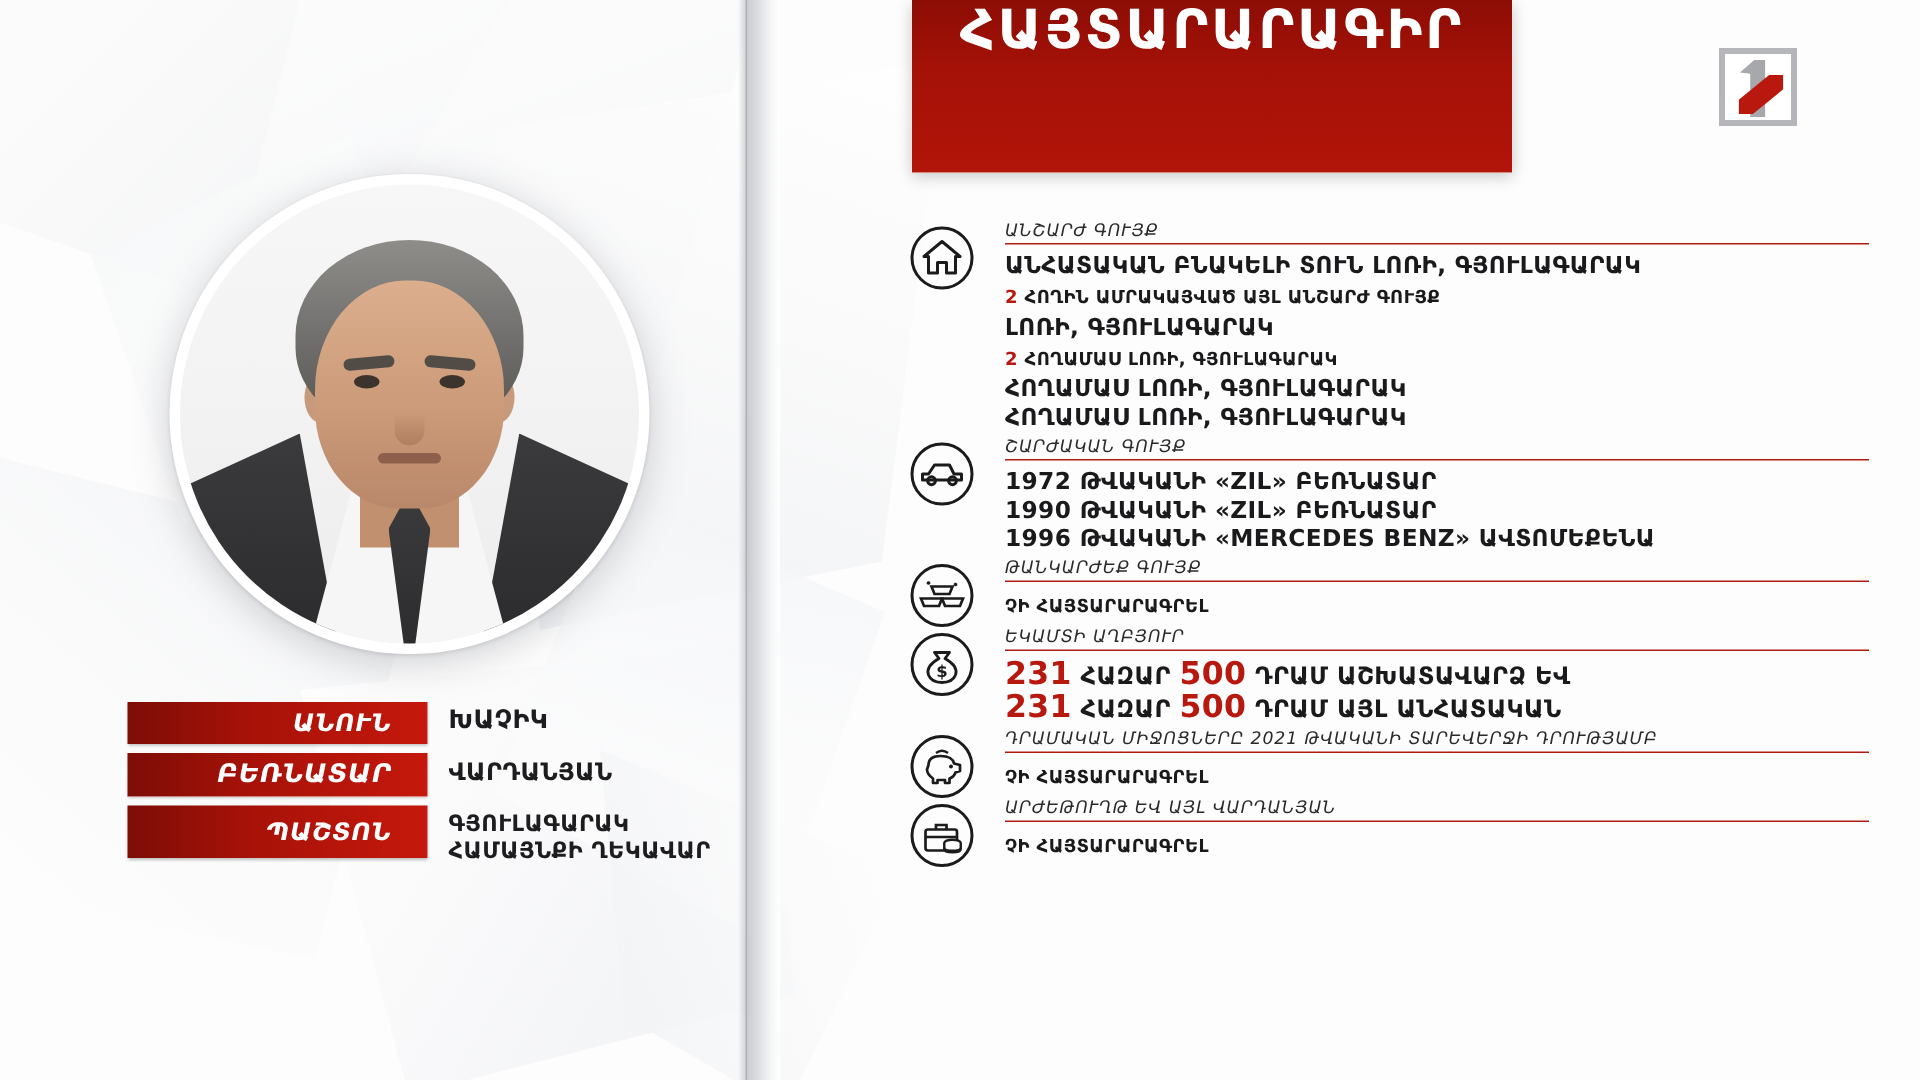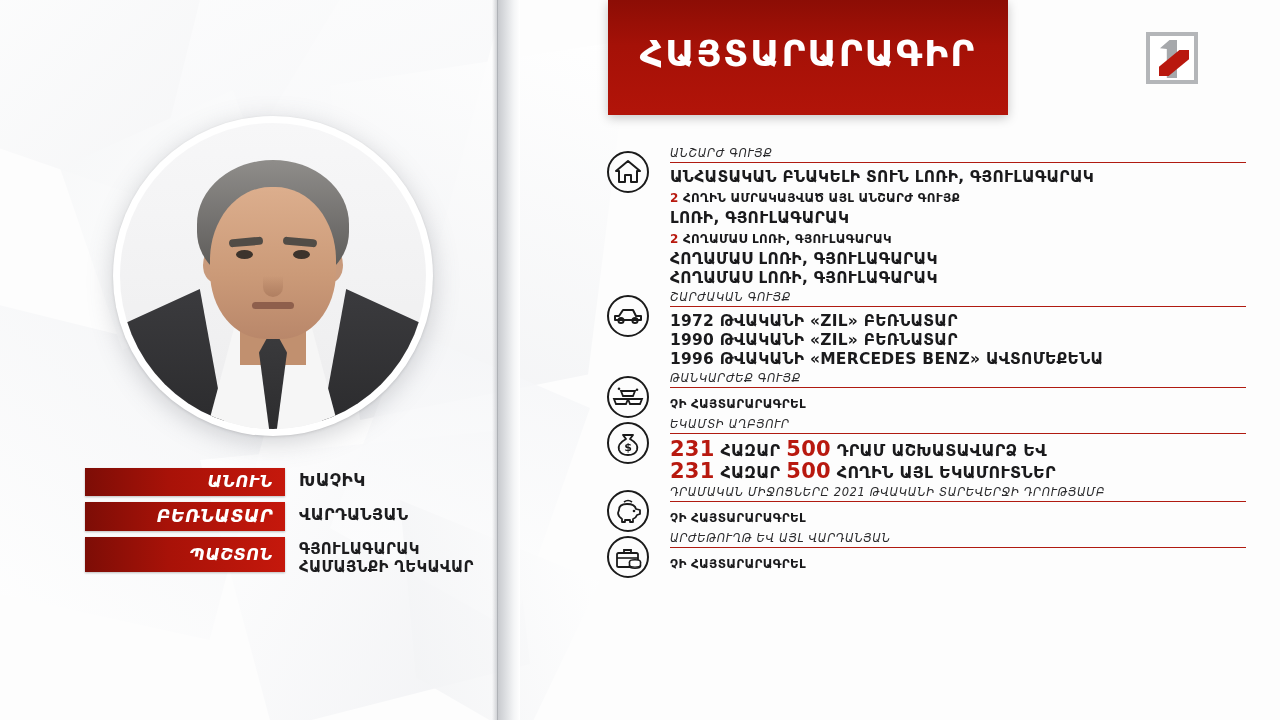--- a/index.html
+++ b/index.html
@@ -168,21 +168,21 @@
   
   .id-table { position: absolute; left: 85px; top: 468px; width: 420px; }
   .id-row { display: flex; align-items: flex-start; margin-bottom: 6px; }
   .id-bar {
     width: 200px;
     background: linear-gradient(to right, #7d0d06 0%, #a81208 42%, #c5180c 100%);
     color: #ffffff;
     font-style: italic;
     font-weight: 700;
     text-align: right;
-    padding: 4px 12px 4px 10px;
+    padding: 4px 24px 4px 10px;
     letter-spacing: .5px;
     box-shadow: 0 1px 2px rgba(0,0,0,.25);
   }
   .id-bar.small  { font-size: 16px; line-height: 20px; }
   .id-bar.medium { font-size: 17px; line-height: 21px; }
   .id-bar.large  { font-size: 16px; line-height: 27px; }
   .id-val {
     padding-left: 14px;
     font-weight: 700;
     color: #1d1d1f;
@@ -196,21 +196,21 @@
   
   .right-panel { position: absolute; left: 520px; top: 0; width: 760px; height: 720px; }
 
   .title-banner {
     position: absolute;
     left: 88px; top: 0;
     width: 400px; height: 115px;
     background: linear-gradient(to bottom, #8c0d05 0%, #a51107 40%, #b21409 100%);
     box-shadow: 0 3px 10px rgba(0,0,0,.22);
     display: flex;
-    align-items: center;
+    align-items: flex-start;
     justify-content: center;
     padding-bottom: 8px;
   }
   .title-banner span {
     color: #ffffff;
     font-size: 36px;
     font-weight: 700;
     letter-spacing: 2px;
   }
 
@@ -398,21 +398,21 @@
         <div class="sec-icon">
           <svg viewBox="0 0 44 44">
             <circle cx="22" cy="22" r="20" fill="none" stroke="#1b1b1b" stroke-width="2"></circle>
             <path d="M17 14 L27 14 L24 18 Q33 23 31 29 Q29 34 22 34 Q15 34 13 29 Q11 23 20 18 Z" fill="none" stroke="#1b1b1b" stroke-width="1.9" stroke-linejoin="round"></path>
             <text x="22" y="30" font-size="11" font-weight="bold" fill="#1b1b1b" text-anchor="middle" font-family="DejaVu Sans, sans-serif">$</text>
           </svg>
         </div>
         <div class="sec-head">ԵԿԱՄՏԻ ԱՂԲՅՈՒՐ</div>
         <div class="sec-lines">
           <div class="sec-line money"><span class="num">231</span><span> ՀԱԶԱՐ </span><span class="num">500</span><span> ԴՐԱՄ ԱՇԽԱՏԱՎԱՐՁ ԵՎ</span></div>
-          <div class="sec-line money"><span class="num">231</span><span> ՀԱԶԱՐ </span><span class="num">500</span><span> ՀՈՂԻՆ ԱՅԼ ԵԿԱՄՈՒՏՆԵՐ</span></div>
+          <div class="sec-line money"><span class="num">231</span><span> ՀԱԶԱՐ </span><span class="num">500</span><span> ԴՐԱՄ ԱՅԼ ԱՆՀԱՏԱԿԱՆ</span></div>
         </div>
       </div>
 
       <div class="section">
         <div class="sec-icon">
           <svg viewBox="0 0 44 44">
             <circle cx="22" cy="22" r="20" fill="none" stroke="#1b1b1b" stroke-width="2"></circle>
             <path d="M13 21 Q13 15 21 15 Q29 15 30 20 L34 21 L34 25 L31 26 Q30 29 27 30 L27 33
                      L24 33 L24 31 L19 31 L19 33 L16 33 L16 30 Q12 27 12 24 Z" fill="none" stroke="#1b1b1b" stroke-width="1.8" stroke-linejoin="round"></path>
             <circle cx="28" cy="22" r="1.3" fill="#1b1b1b"></circle>

